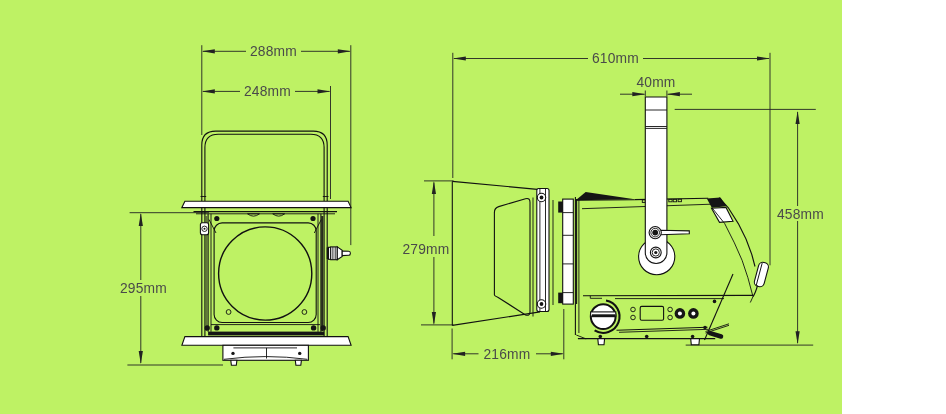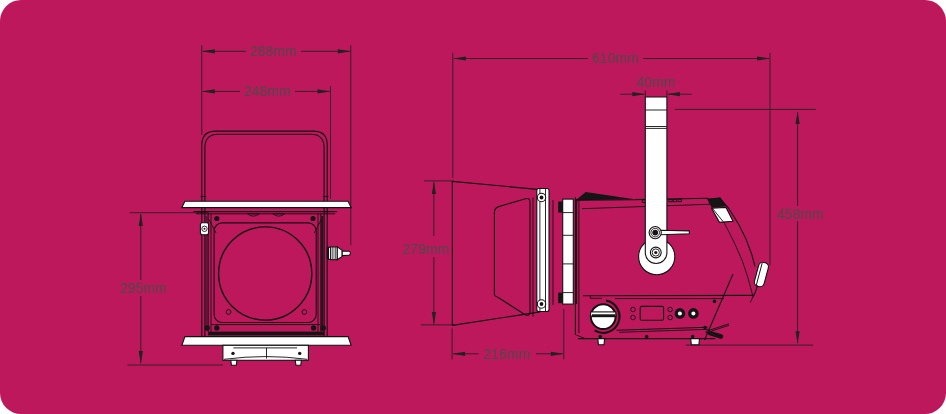--- a/index.html
+++ b/index.html
@@ -1,16 +1,16 @@
 <!DOCTYPE html>
 <html><head>
 <meta charset="utf-8">
 <style>
 html,body{margin:0;padding:0;background:#fff;}
-#c{position:relative;width:946px;height:414px;background:#be185d;overflow:hidden;border-radius:21px;}
+#c{position:relative;width:842px;height:414px;background:#bef264;overflow:hidden;}
 svg{position:absolute;top:0;left:0;}
 text{font-family:"Liberation Sans",sans-serif;font-size:13.8px;fill:#4a4a4a;letter-spacing:0.2px;}
 .ln{stroke:#111;fill:none;stroke-width:1.1;}
 .lt{stroke:#111;fill:none;stroke-width:0.9;}
 .dim{stroke:#222;fill:none;stroke-width:0.9;}
 .ar{fill:#222;stroke:none;}
 .wf{fill:#fff;stroke:#111;stroke-width:1.1;}
 .bf{fill:#151515;stroke:none;}
 </style>
 </head>

